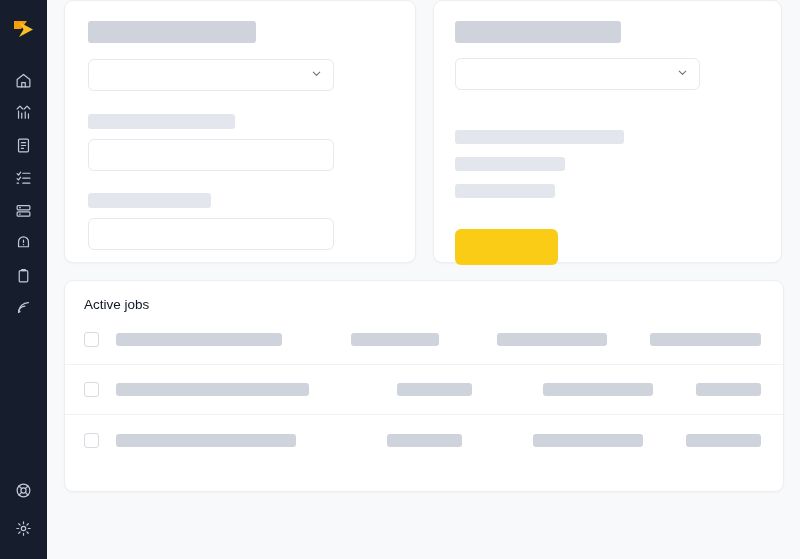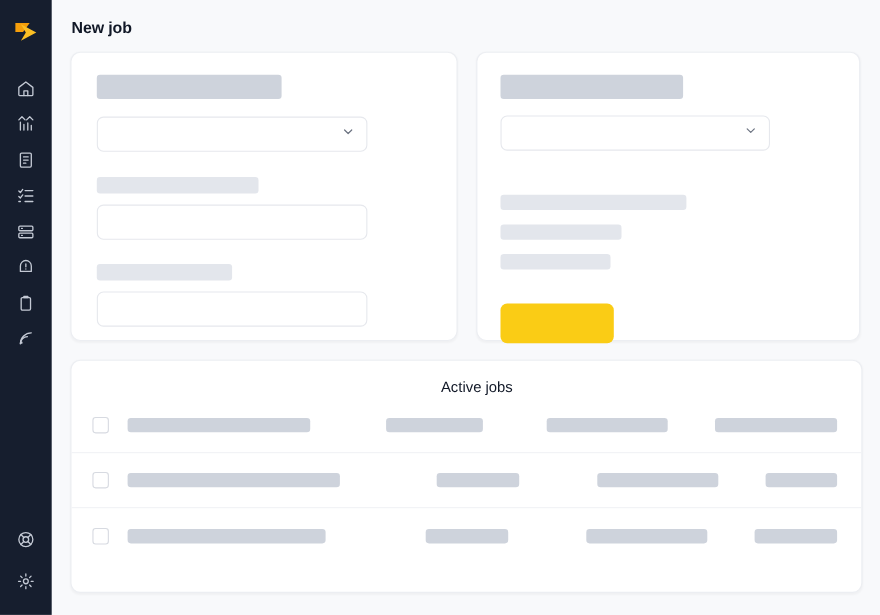--- a/index.html
+++ b/index.html
@@ -107,21 +107,20 @@
     border-radius: 6px;
     margin-top: 31px;
     cursor: pointer;
   }
 
   
   .jobs-card {
     margin-top: 17px;
     height: 212px;
     padding: 16px 0 0 0;
-    text-align: center;
   }
   .jobs-title {
     font-size: 13.5px;
     color: #111827;
     padding-left: 19px;
     padding-bottom: 3px;
   }
   .job-row {
     display: flex;
     align-items: center;
@@ -256,21 +255,20 @@
             <path d="M12 2.6v2.6M12 18.8v2.6M2.6 12h2.6M18.8 12h2.6M5.3 5.3l1.9 1.9M16.8 16.8l1.9 1.9M18.7 5.3l-1.9 1.9M7.2 16.8l-1.9 1.9"></path>
           </svg>
         </span>
       </div>
     </div>
 
   </div>
 
   <div class="main">
 
-    <div class="page-title">New job</div>
 
     <div class="top-row">
 
       <div class="card card-left">
         <div class="sk sk-title"></div>
 
         <div class="select select-left">
           <span>
             <svg width="13" height="13" viewBox="0 0 24 24" fill="none" stroke="#6b7280" stroke-width="2" stroke-linecap="round" stroke-linejoin="round">
               <path d="M6 9.5 L12 15.5 L18 9.5"></path>

